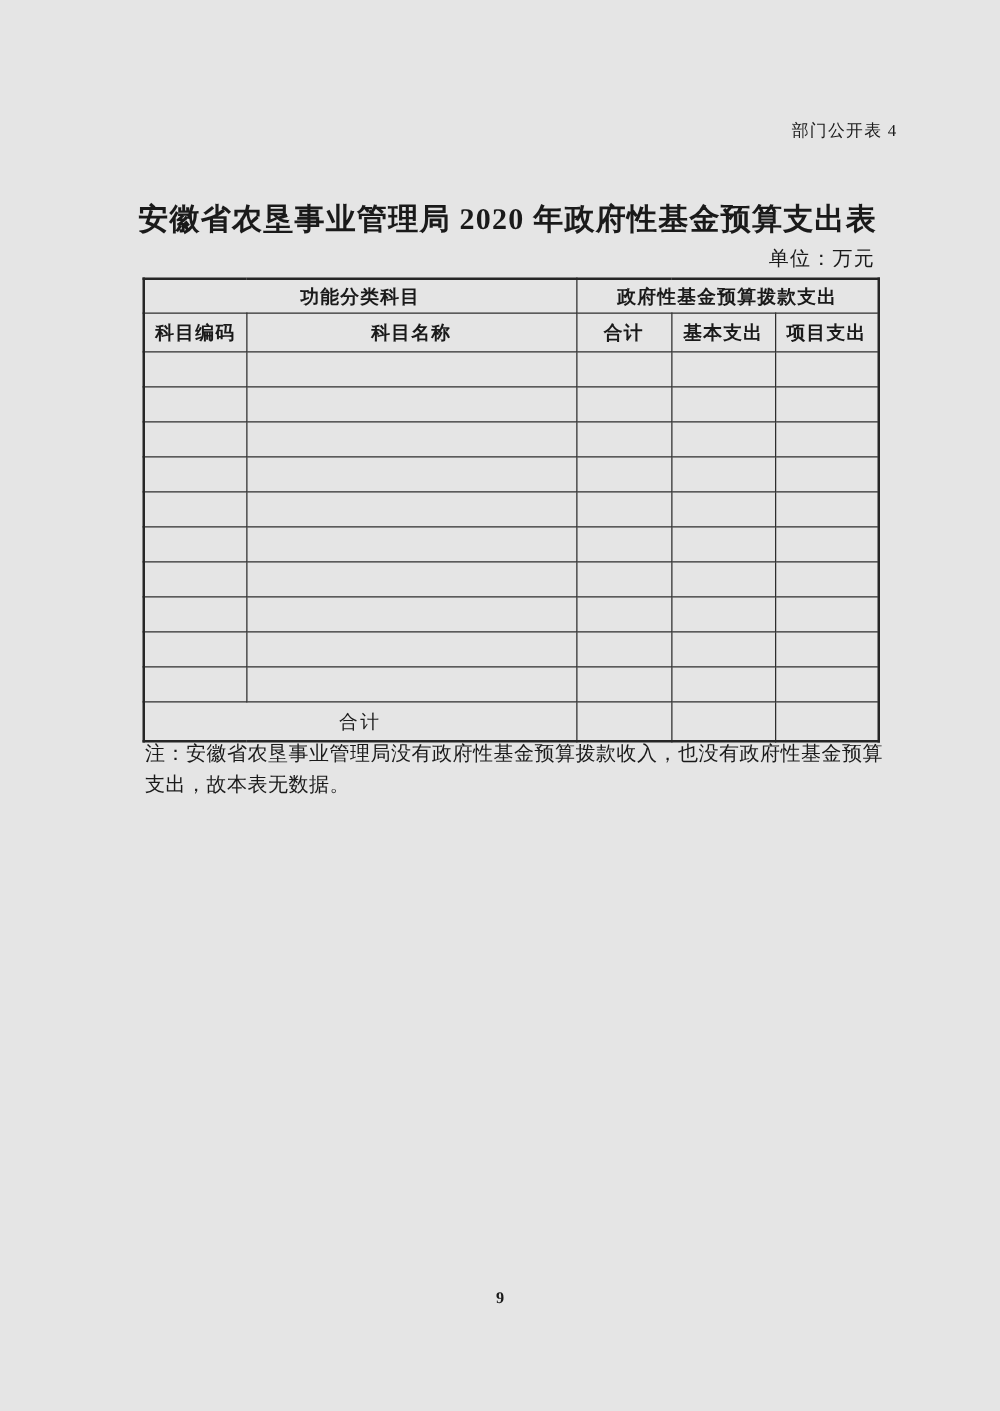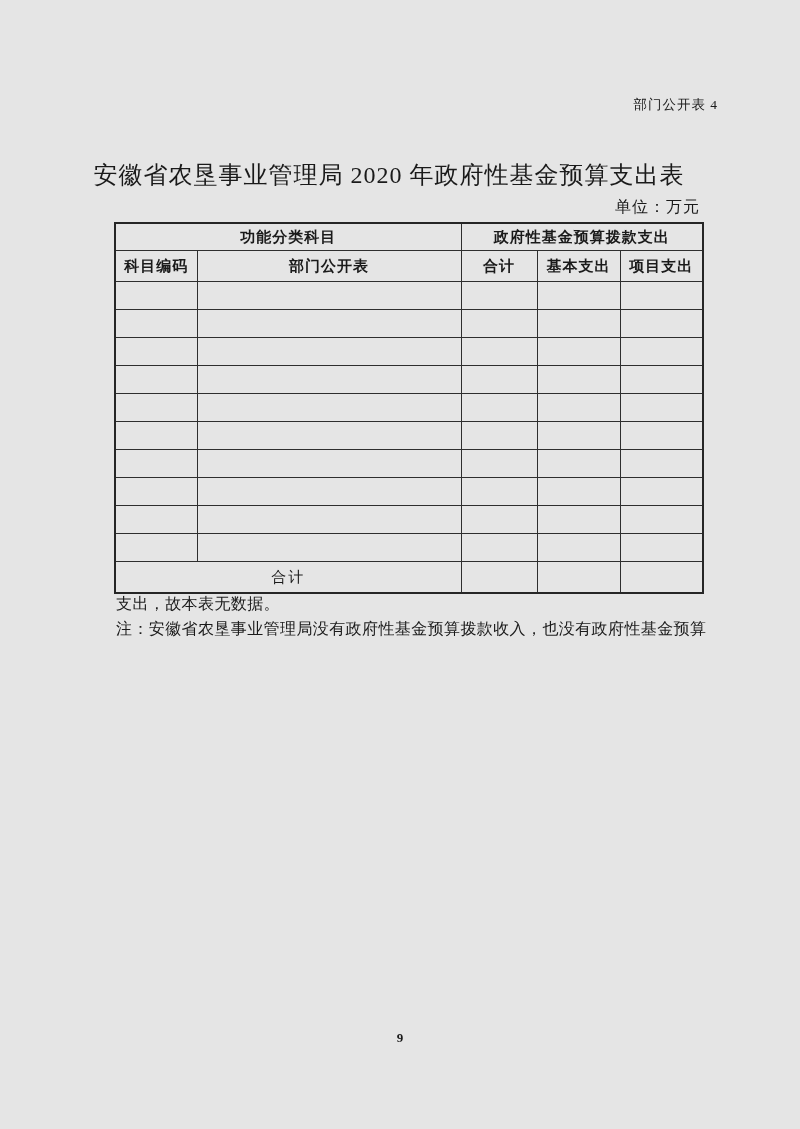--- a/index.html
+++ b/index.html
@@ -21,25 +21,25 @@
     top: 96px;
     left: 114px;
     width: 604px;
     text-align: right;
     font-size: 13.5px;
     letter-spacing: 1px;
   }
   .doc-title {
     position: absolute;
     top: 159px;
-    left: 89px;
+    left: 106px;
     width: 600px;
     text-align: center;
     font-size: 24px;
-    font-weight: 400;
+    font-weight: 700;
     letter-spacing: 1px;
     white-space: nowrap;
   }
   .unit-label {
     position: absolute;
     top: 197px;
     left: 114px;
     width: 586px;
     text-align: right;
     font-size: 16px;
@@ -112,21 +112,21 @@
         <col class="c4">
         <col class="c5">
     </colgroup>
     <thead>
       <tr class="group-row">
         <th colspan="2">功能分类科目</th>
         <th colspan="3">政府性基金预算拨款支出</th>
       </tr>
       <tr class="col-row">
         <th>科目编码</th>
-        <th>部门公开表</th>
+        <th>科目名称</th>
         <th>合计</th>
         <th>基本支出</th>
         <th>项目支出</th>
       </tr>
     </thead>
     <tbody>
         <tr>
           <td></td>
           <td></td>
           <td></td>
@@ -201,19 +201,19 @@
       <tr>
         <td colspan="2">合计</td>
         <td></td>
         <td></td>
         <td></td>
       </tr>
     </tfoot>
   </table>
 
   <div class="note">
+    <div>注：安徽省农垦事业管理局没有政府性基金预算拨款收入，也没有政府性基金预算</div>
     <div>支出，故本表无数据。</div>
-    <div>注：安徽省农垦事业管理局没有政府性基金预算拨款收入，也没有政府性基金预算</div>
   </div>
 
   <div class="page-number">9</div>
 
 </div>
 
 </body></html>

